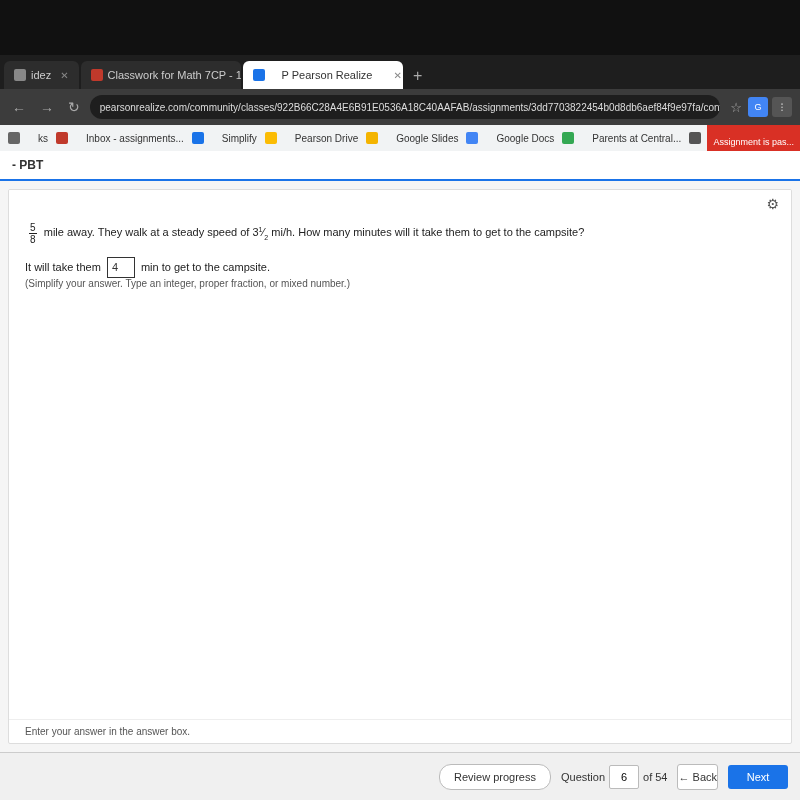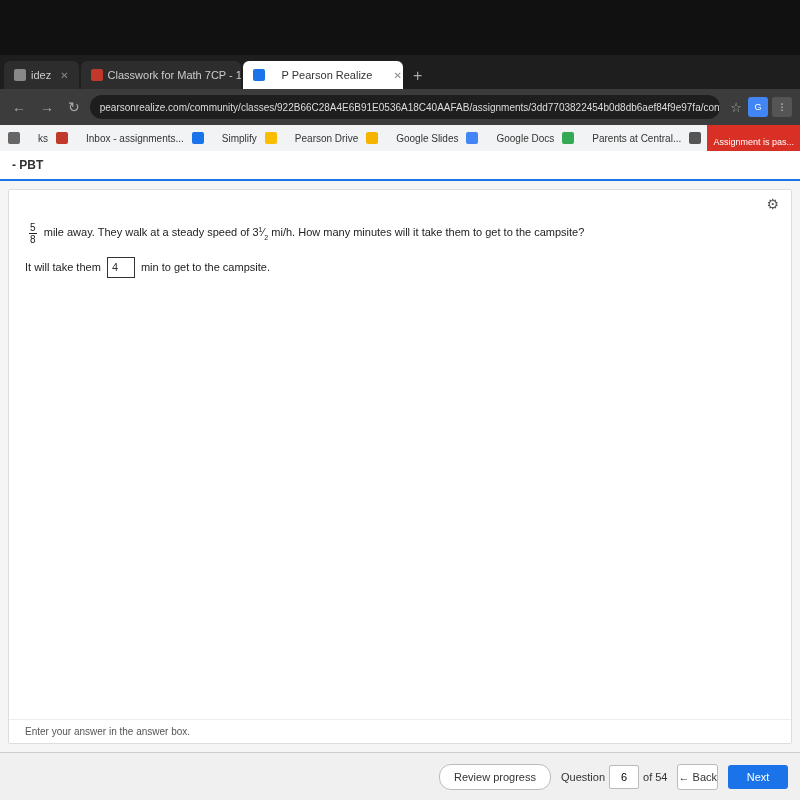--- a/index.html
+++ b/index.html
@@ -452,20 +452,23 @@
           <span class="denominator">8</span>
         </span>&nbsp;
         <span>mile away. They walk at a steady speed of 3</span><sup>1</sup>⁄<sub style="font-size:7px;">2</sub>&nbsp;<span>mi/h. How many minutes will it take them to get to the campsite?</span>
       </p>
 
       <div class="answer-text">
         <span>It will take them</span>
         <span class="answer-box">4</span>
         <span>min to get to the campsite.</span>
       </div>
+      <div class="simplify-note">
+        <span>(Simplify your answer. Type an integer, proper fraction, or mixed number.)</span>
+      </div>
     </div>
 
     <div class="enter-answer-note">
       <span>Enter your answer in the answer box.</span>
     </div>
   </div>
 
   <div class="footer-bar">
     <button class="review-progress-btn">
       <span>Review progress</span>

